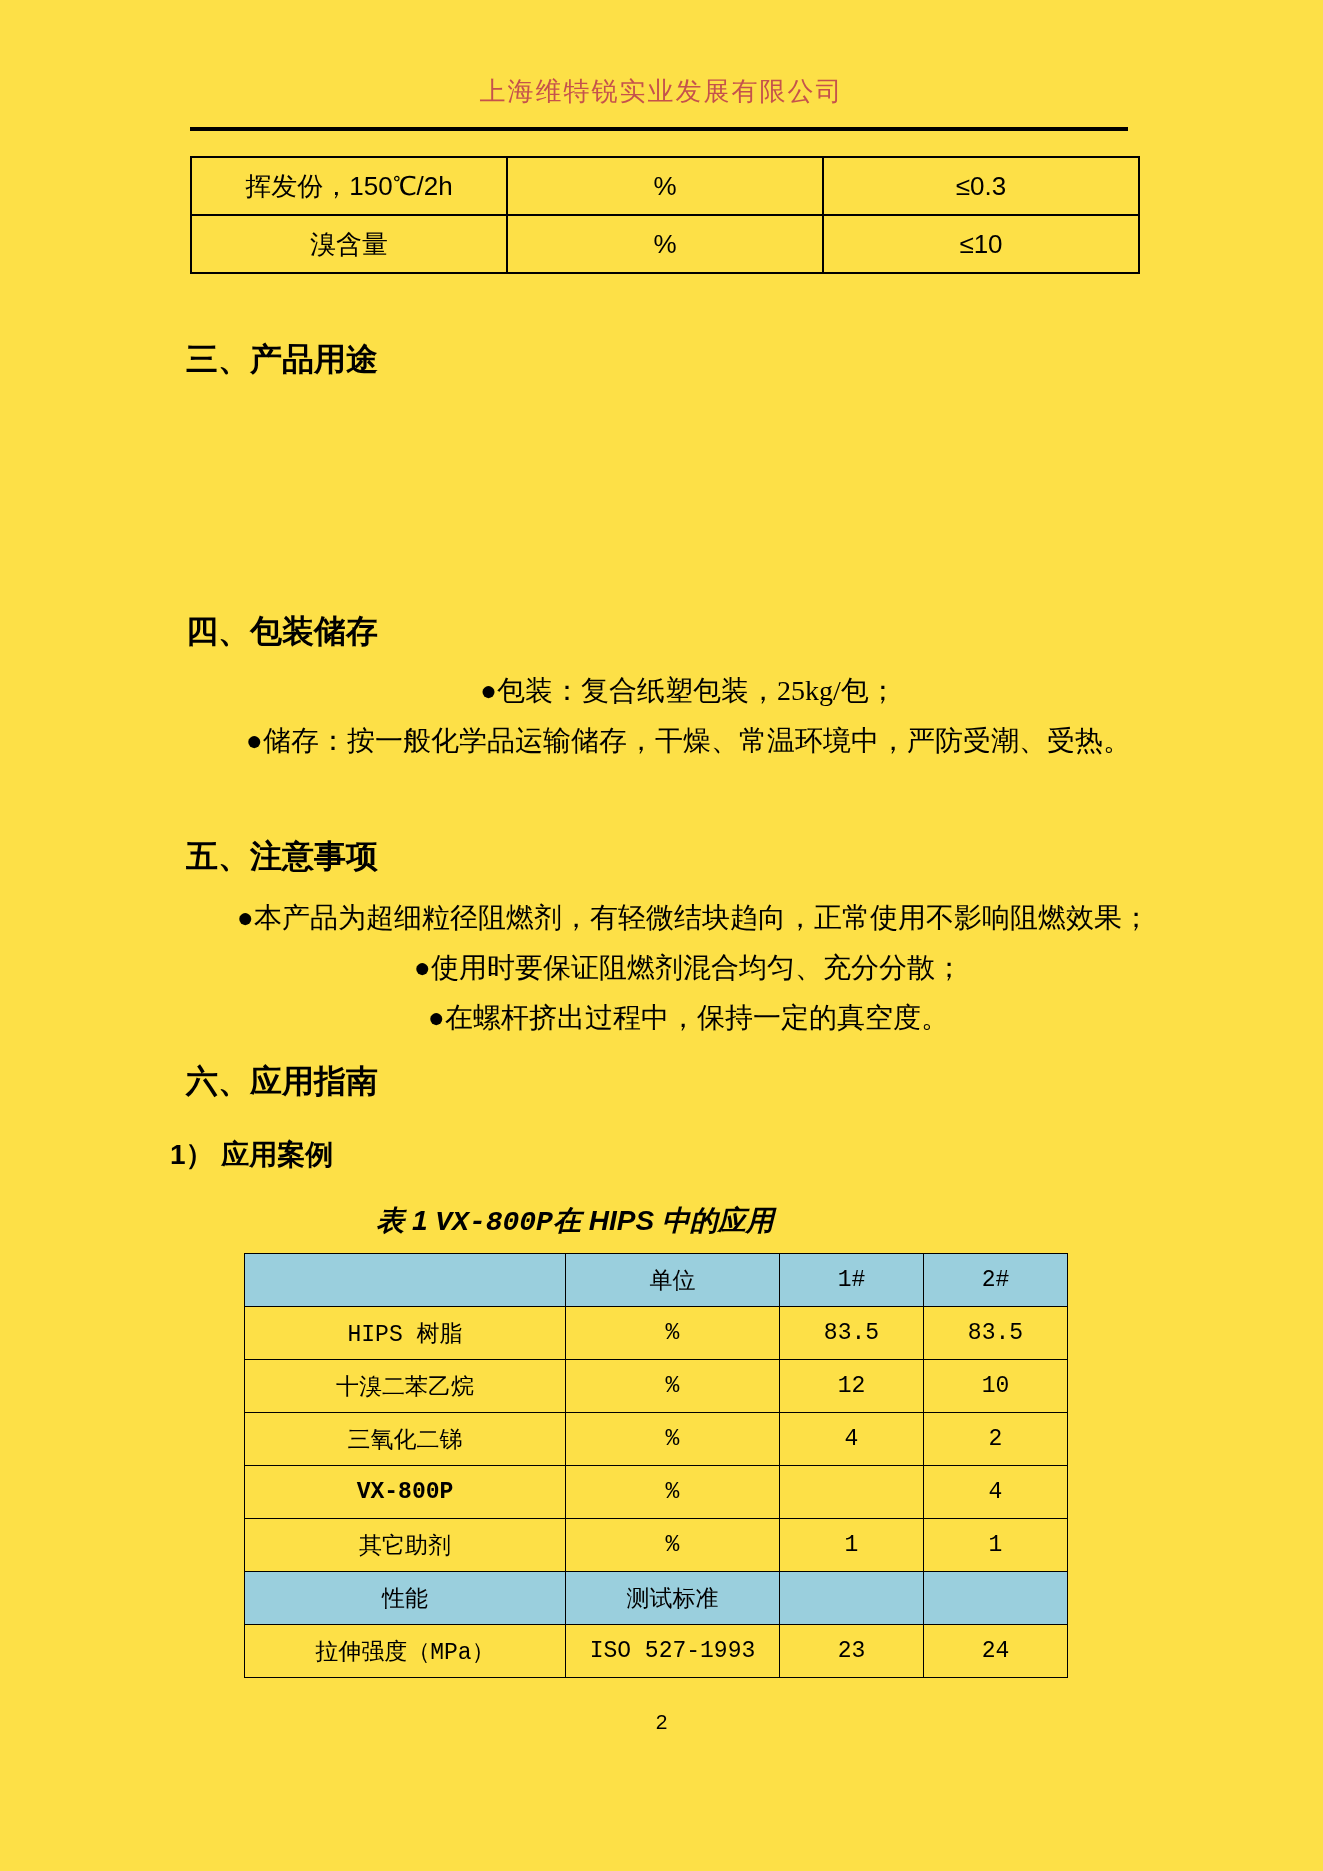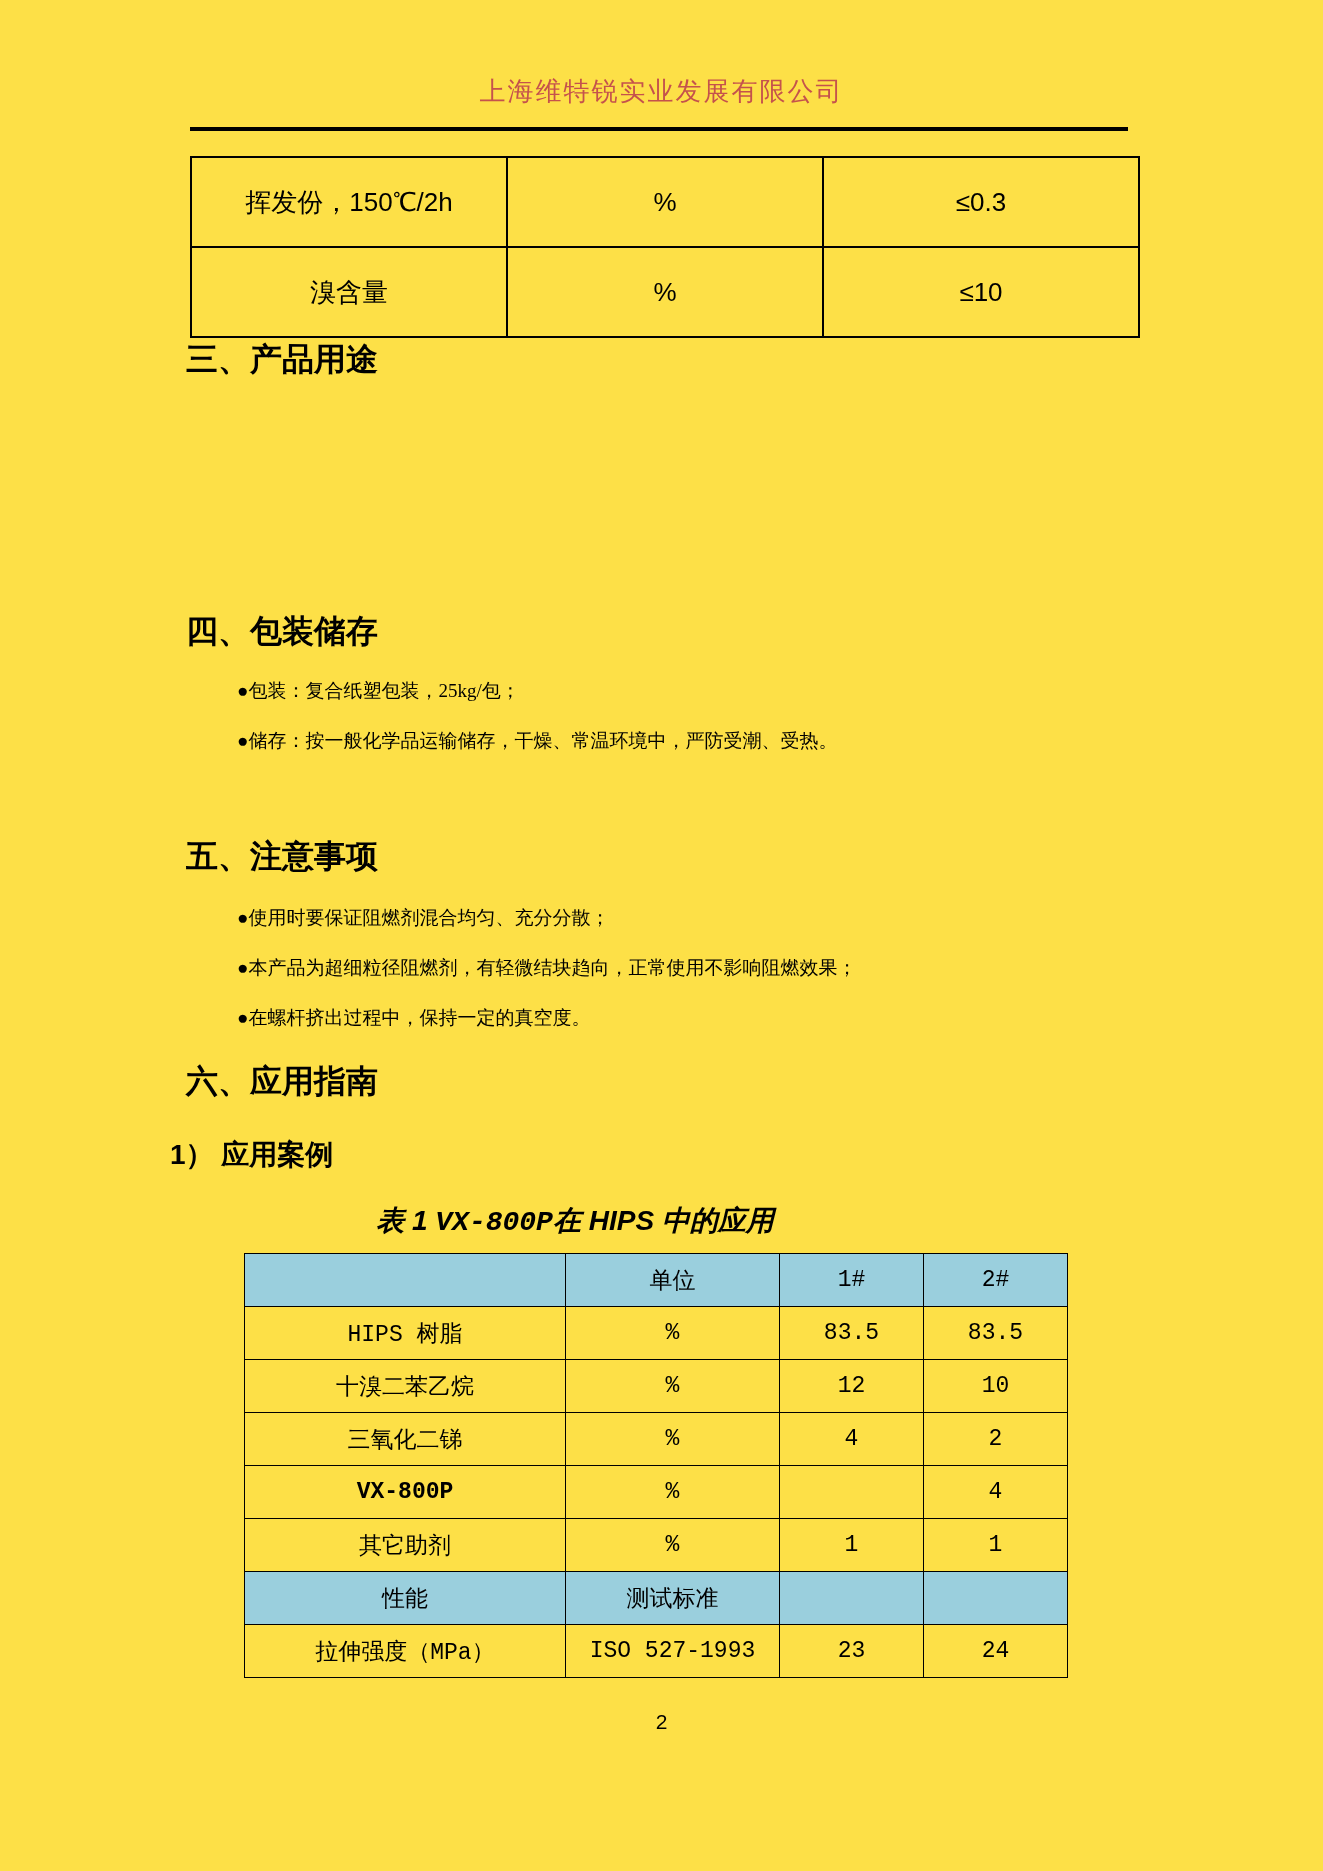--- a/index.html
+++ b/index.html
@@ -32,21 +32,21 @@
   .spec-table{
     position:absolute;top:156px;left:190px;width:950px;
     border-collapse:collapse;table-layout:fixed;
     font-family:"Liberation Sans",sans-serif;
     font-size:26px;
   }
   .spec-table td{
     border:2px solid #000;
     height:56px;
     text-align:center;vertical-align:middle;
-    padding:16px;
+    padding:0;
   }
 
   
   .sec-title{
     position:absolute;left:186px;
     font-family:"Liberation Sans",sans-serif;
     font-weight:bold;font-size:32px;
     white-space:nowrap;
   }
   #sec3-title{top:338px;}
@@ -58,21 +58,21 @@
   .para{
     position:absolute;left:190px;top:390px;width:938px;
     font-size:28px;line-height:50px;
     text-align:justify;text-align-last:left;
     text-indent:56px;
   }
 
   
   .bullets{
     position:absolute;left:190px;width:950px;
-    font-size:19px;line-height:50px;
+    font-size:28px;line-height:50px;text-align:center;
   }
   #sec4-bullets{top:666px;}
   #sec5-bullets{top:893px;}
   .bullets div{padding-left:47px;white-space:nowrap;}
 
   
   .case-heading{
     position:absolute;left:170px;top:1136px;
     font-family:"Liberation Sans",sans-serif;
     font-weight:bold;font-size:28px;
@@ -142,22 +142,22 @@
   <div class="sec-title" id="sec3-title">三、产品用途</div>
 
   <div class="sec-title" id="sec4-title">四、包装储存</div>
   <div class="bullets" id="sec4-bullets">
     <div>●包装：复合纸塑包装，25kg/包；</div>
     <div>●储存：按一般化学品运输储存，干燥、常温环境中，严防受潮、受热。</div>
   </div>
 
   <div class="sec-title" id="sec5-title">五、注意事项</div>
   <div class="bullets" id="sec5-bullets">
+    <div>●本产品为超细粒径阻燃剂，有轻微结块趋向，正常使用不影响阻燃效果；</div>
     <div>●使用时要保证阻燃剂混合均匀、充分分散；</div>
-    <div>●本产品为超细粒径阻燃剂，有轻微结块趋向，正常使用不影响阻燃效果；</div>
     <div>●在螺杆挤出过程中，保持一定的真空度。</div>
   </div>
 
   <div class="sec-title" id="sec6-title">六、应用指南</div>
   <div class="case-heading">1） 应用案例</div>
 
   <div class="caption">
     <span>表 1 </span><span class="mono">VX-800P</span><span>在 HIPS 中的应用</span>
   </div>
 

